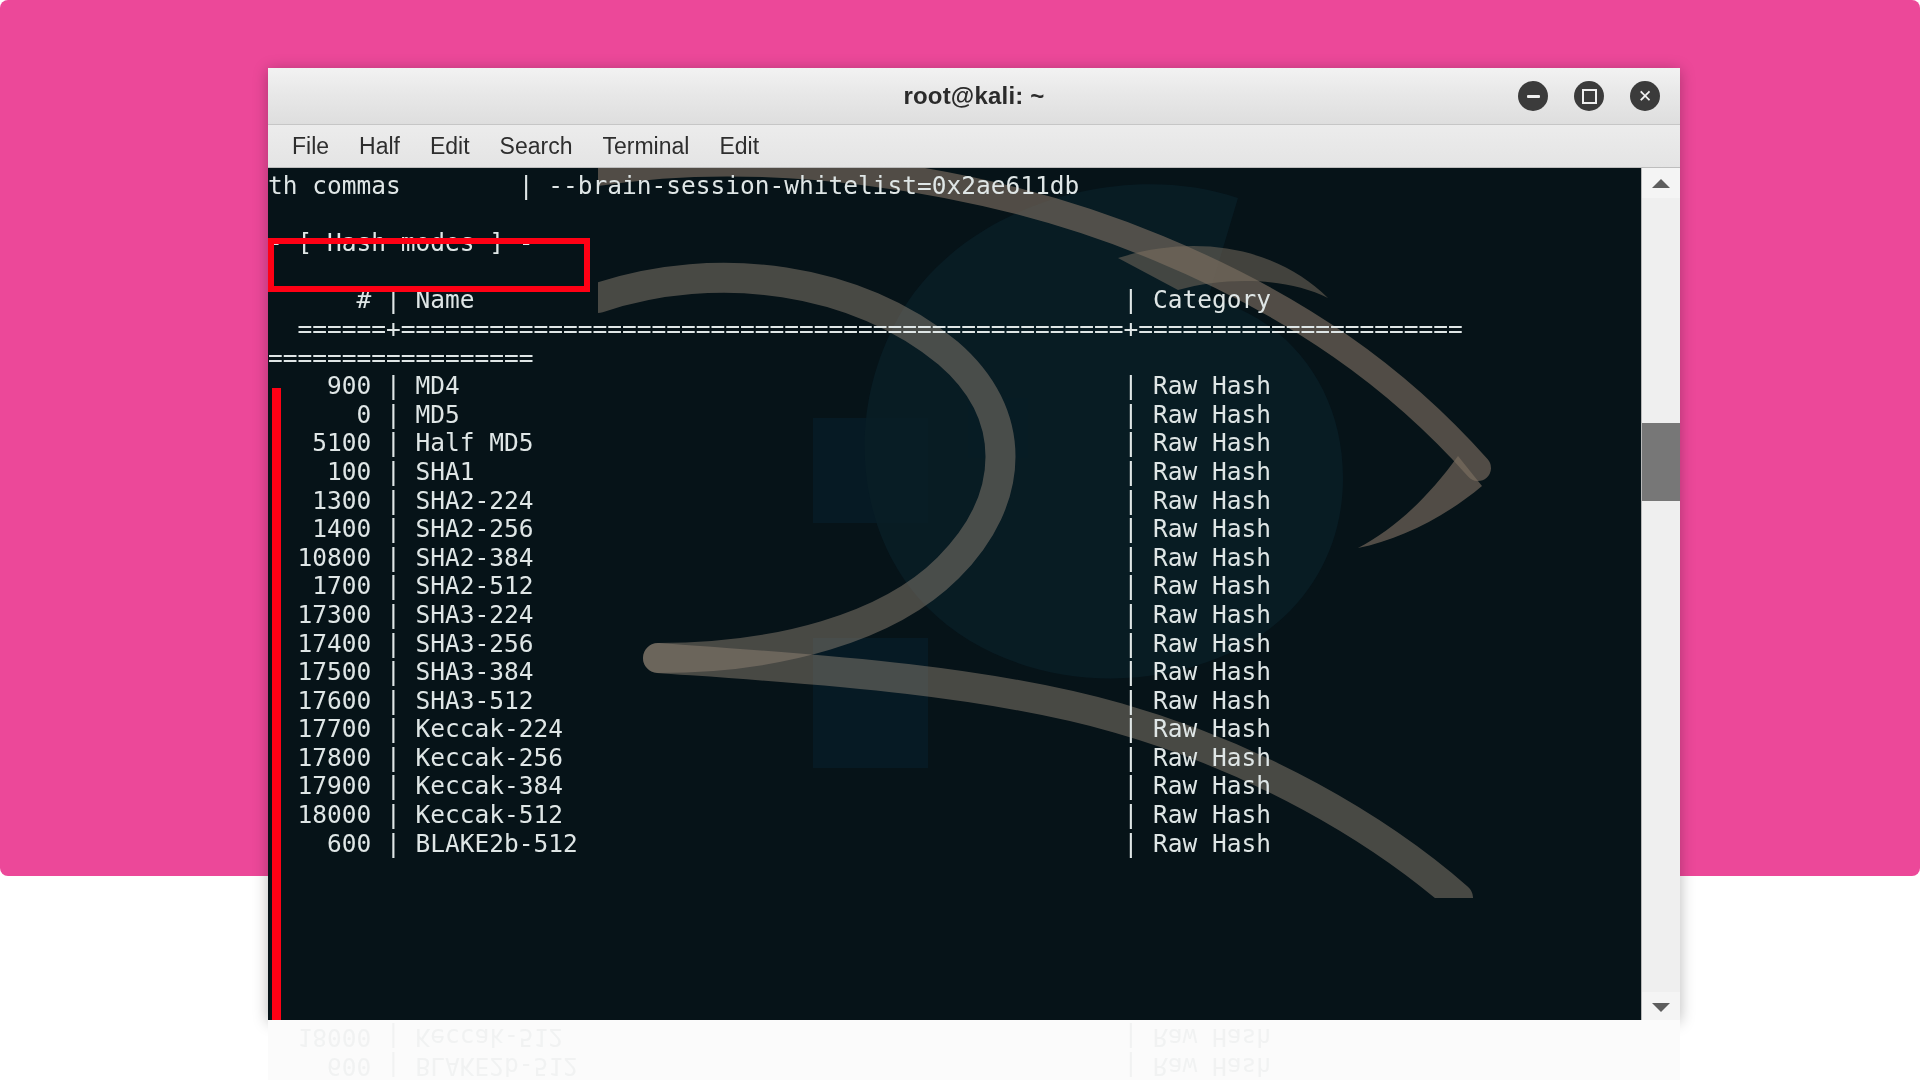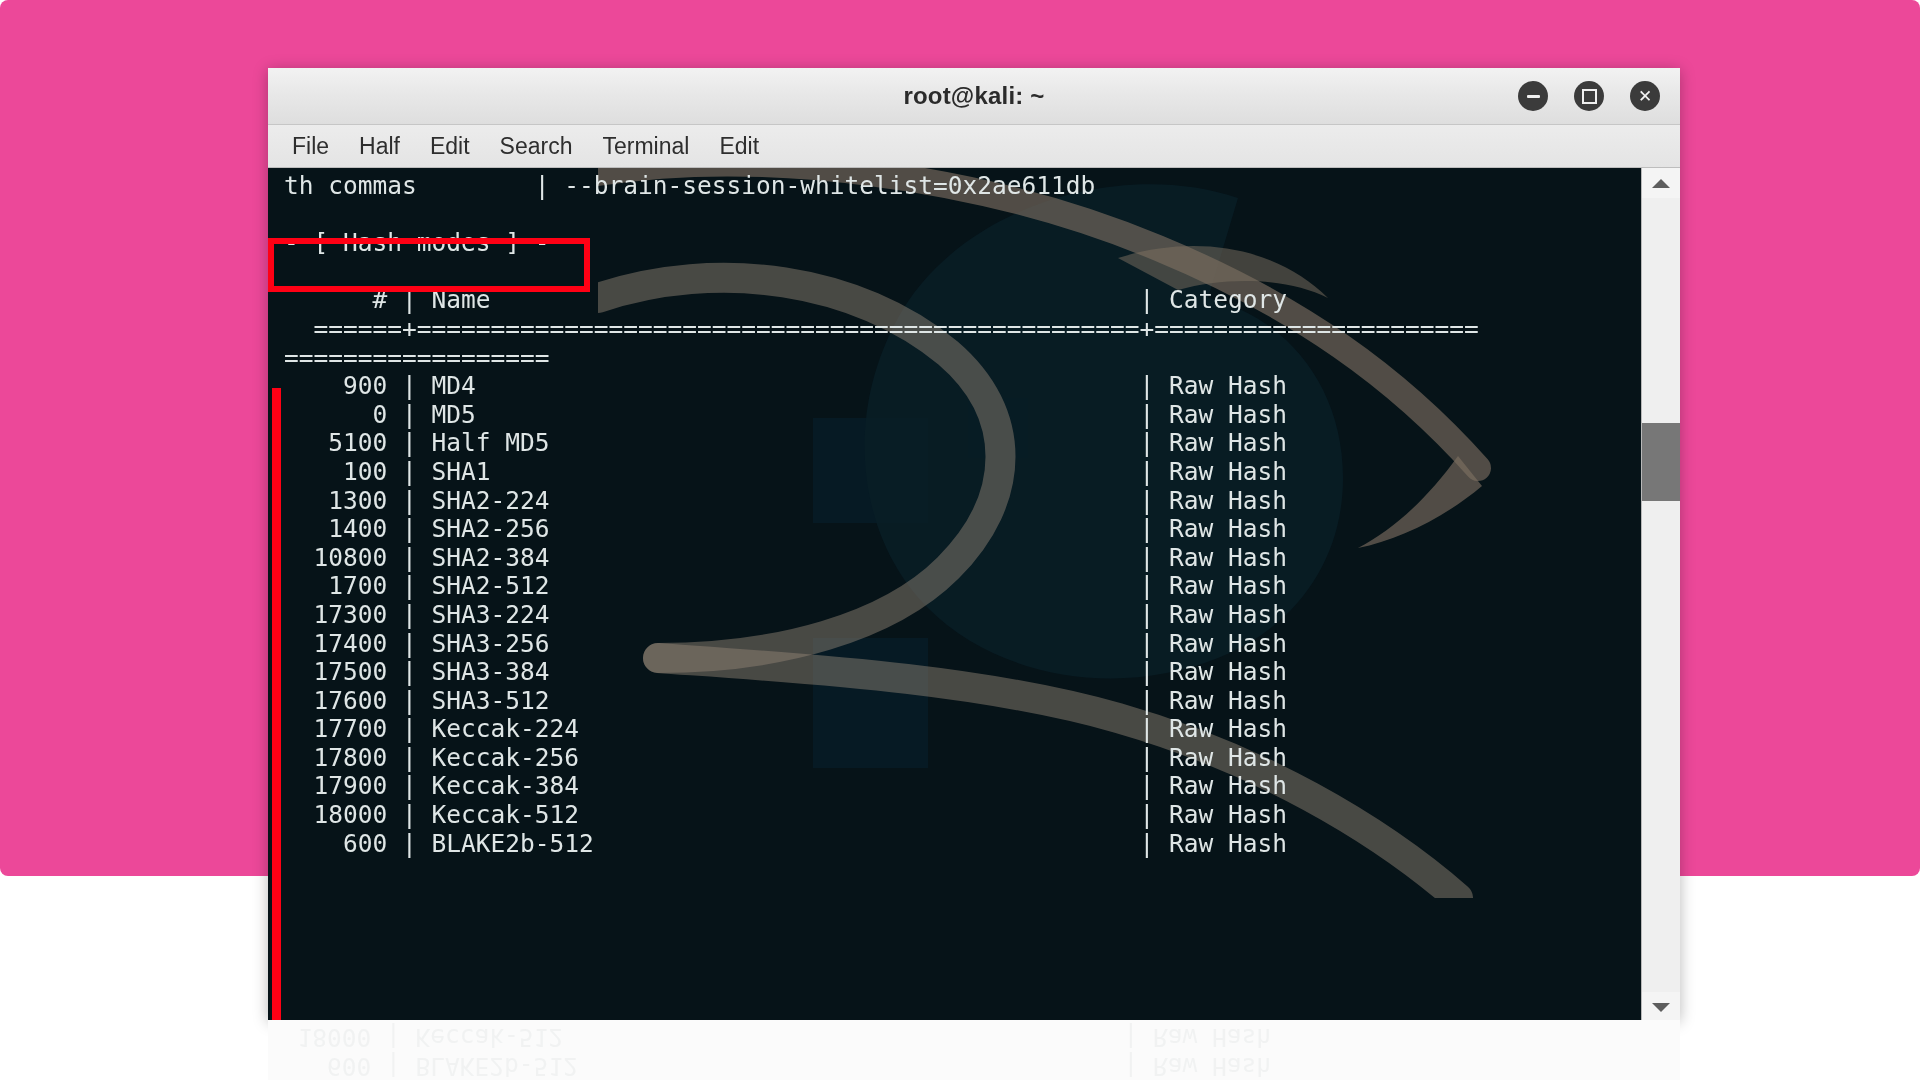--- a/index.html
+++ b/index.html
@@ -99,21 +99,21 @@
   .wm .blk3 { position:absolute; left:700px; top:230px; width:60px; height:60px; background:#04131a; }
 
   .termtext {
     position: relative;
     z-index: 2;
     font-family: "DejaVu Sans Mono", "Liberation Mono", monospace;
     font-size: 24.5px;
     line-height: 28.6px;
     color: #dfe6e6;
     white-space: pre;
-    padding: 4px 0 0 16px;
+    padding: 4px 0 0 0;
     letter-spacing: 0px;
   }
   .termtext .ln { display: block; height: 28.6px; }
 
   
   .scrollbar {
     position: relative;
     width: 38px;
     background: #f4f4f4;
     border-left: 1px solid #b8b8b8;

